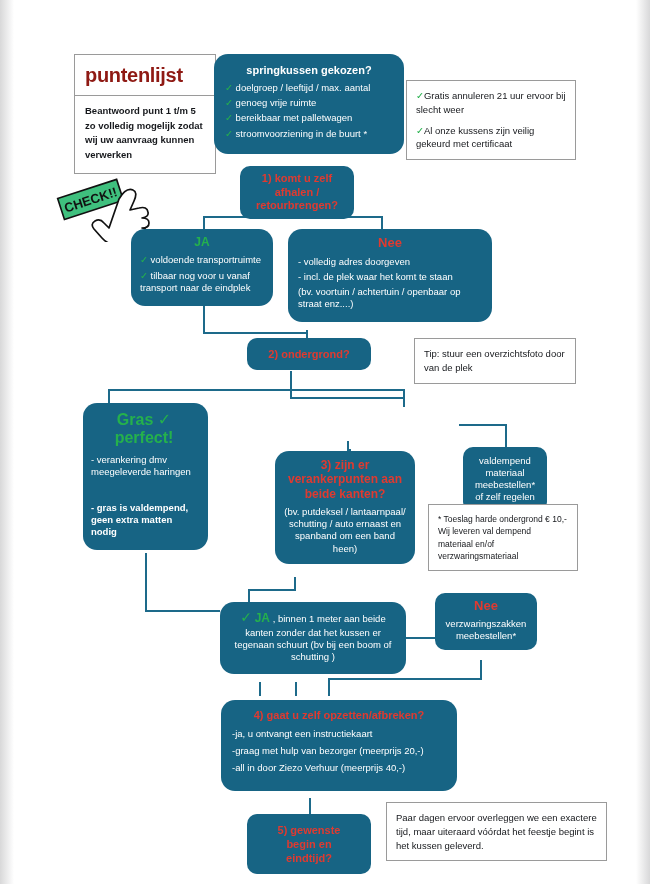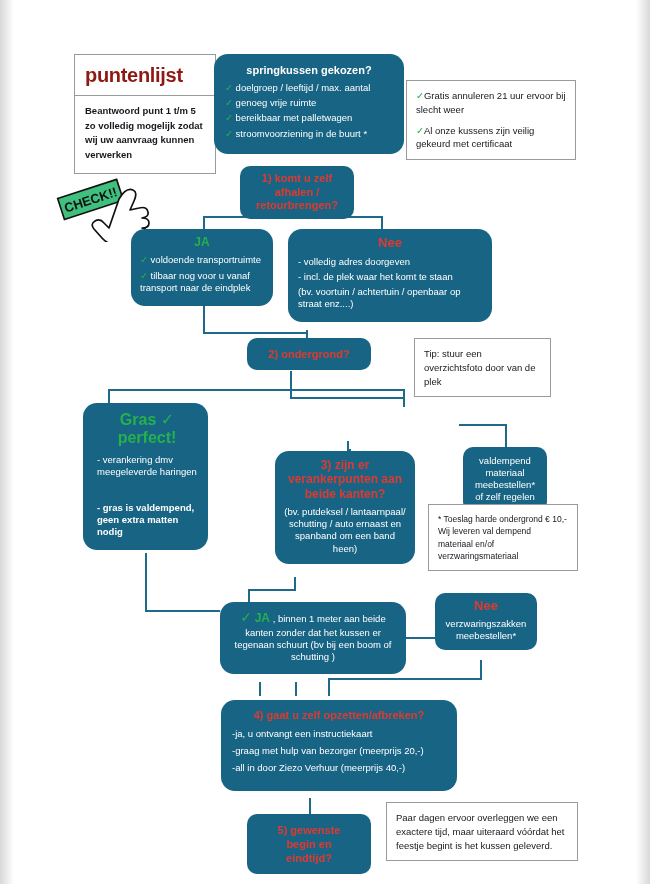--- a/index.html
+++ b/index.html
@@ -192,25 +192,25 @@
       <li>- volledig adres doorgeven</li>
       <li>- incl. de plek waar het komt te staan</li>
       <li>(bv. voortuin / achtertuin / openbaar op straat  enz....)</li>
     </ul>
   </div>
 
   <div class="box teal" style="left:247px;top:338px;width:124px;padding:9px 8px;">
     <span class="hd red" style="font-size:11px;">2) ondergrond?</span>
   </div>
 
-  <div class="box note" style="left:414px;top:338px;width:137px;">
+  <div class="box note" style="left:414px;top:338px;width:162px;">
     <p>Tip: stuur een overzichtsfoto door van de plek</p>
   </div>
 
-  <div class="box teal soft" style="left:83px;top:403px;width:125px;padding:8px 11px 11px 14px;">
+  <div class="box teal soft" style="left:83px;top:403px;width:125px;padding:8px 11px 11px 8px;">
     <span class="hd green" style="font-size:16px;line-height:1.15;">
       <span>Gras</span>
       <span>✓</span>
     </span>
     <span class="hd green" style="font-size:16px;line-height:1.15;margin-bottom:6px;">perfect!</span>
     <ul>
       <li style="margin:6px 0;">- verankering dmv meegeleverde haringen</li>
       <li style="margin:24px 0 0 0;font-weight:bold;">- gras is valdempend, geen extra matten nodig</li>
     </ul>
   </div>
@@ -248,17 +248,17 @@
       <li style="margin:5px 0;">-ja, u ontvangt een instructiekaart</li>
       <li style="margin:5px 0;">-graag met hulp van bezorger (meerprijs 20,-)</li>
       <li style="margin:5px 0;">-all in door Ziezo Verhuur (meerprijs 40,-)</li>
     </ul>
   </div>
 
   <div class="box teal" style="left:247px;top:814px;width:124px;padding:9px 16px;">
     <span class="hd red" style="font-size:11px;">5) gewenste begin en eindtijd?</span>
   </div>
 
-  <div class="box note" style="left:386px;top:802px;width:192px;">
+  <div class="box note" style="left:386px;top:802px;width:221px;">
     <p>Paar dagen ervoor overleggen we een exactere tijd, maar uiteraard vóórdat het feestje begint is het kussen geleverd.</p>
   </div>
 
 </div>
 
 </body></html>

